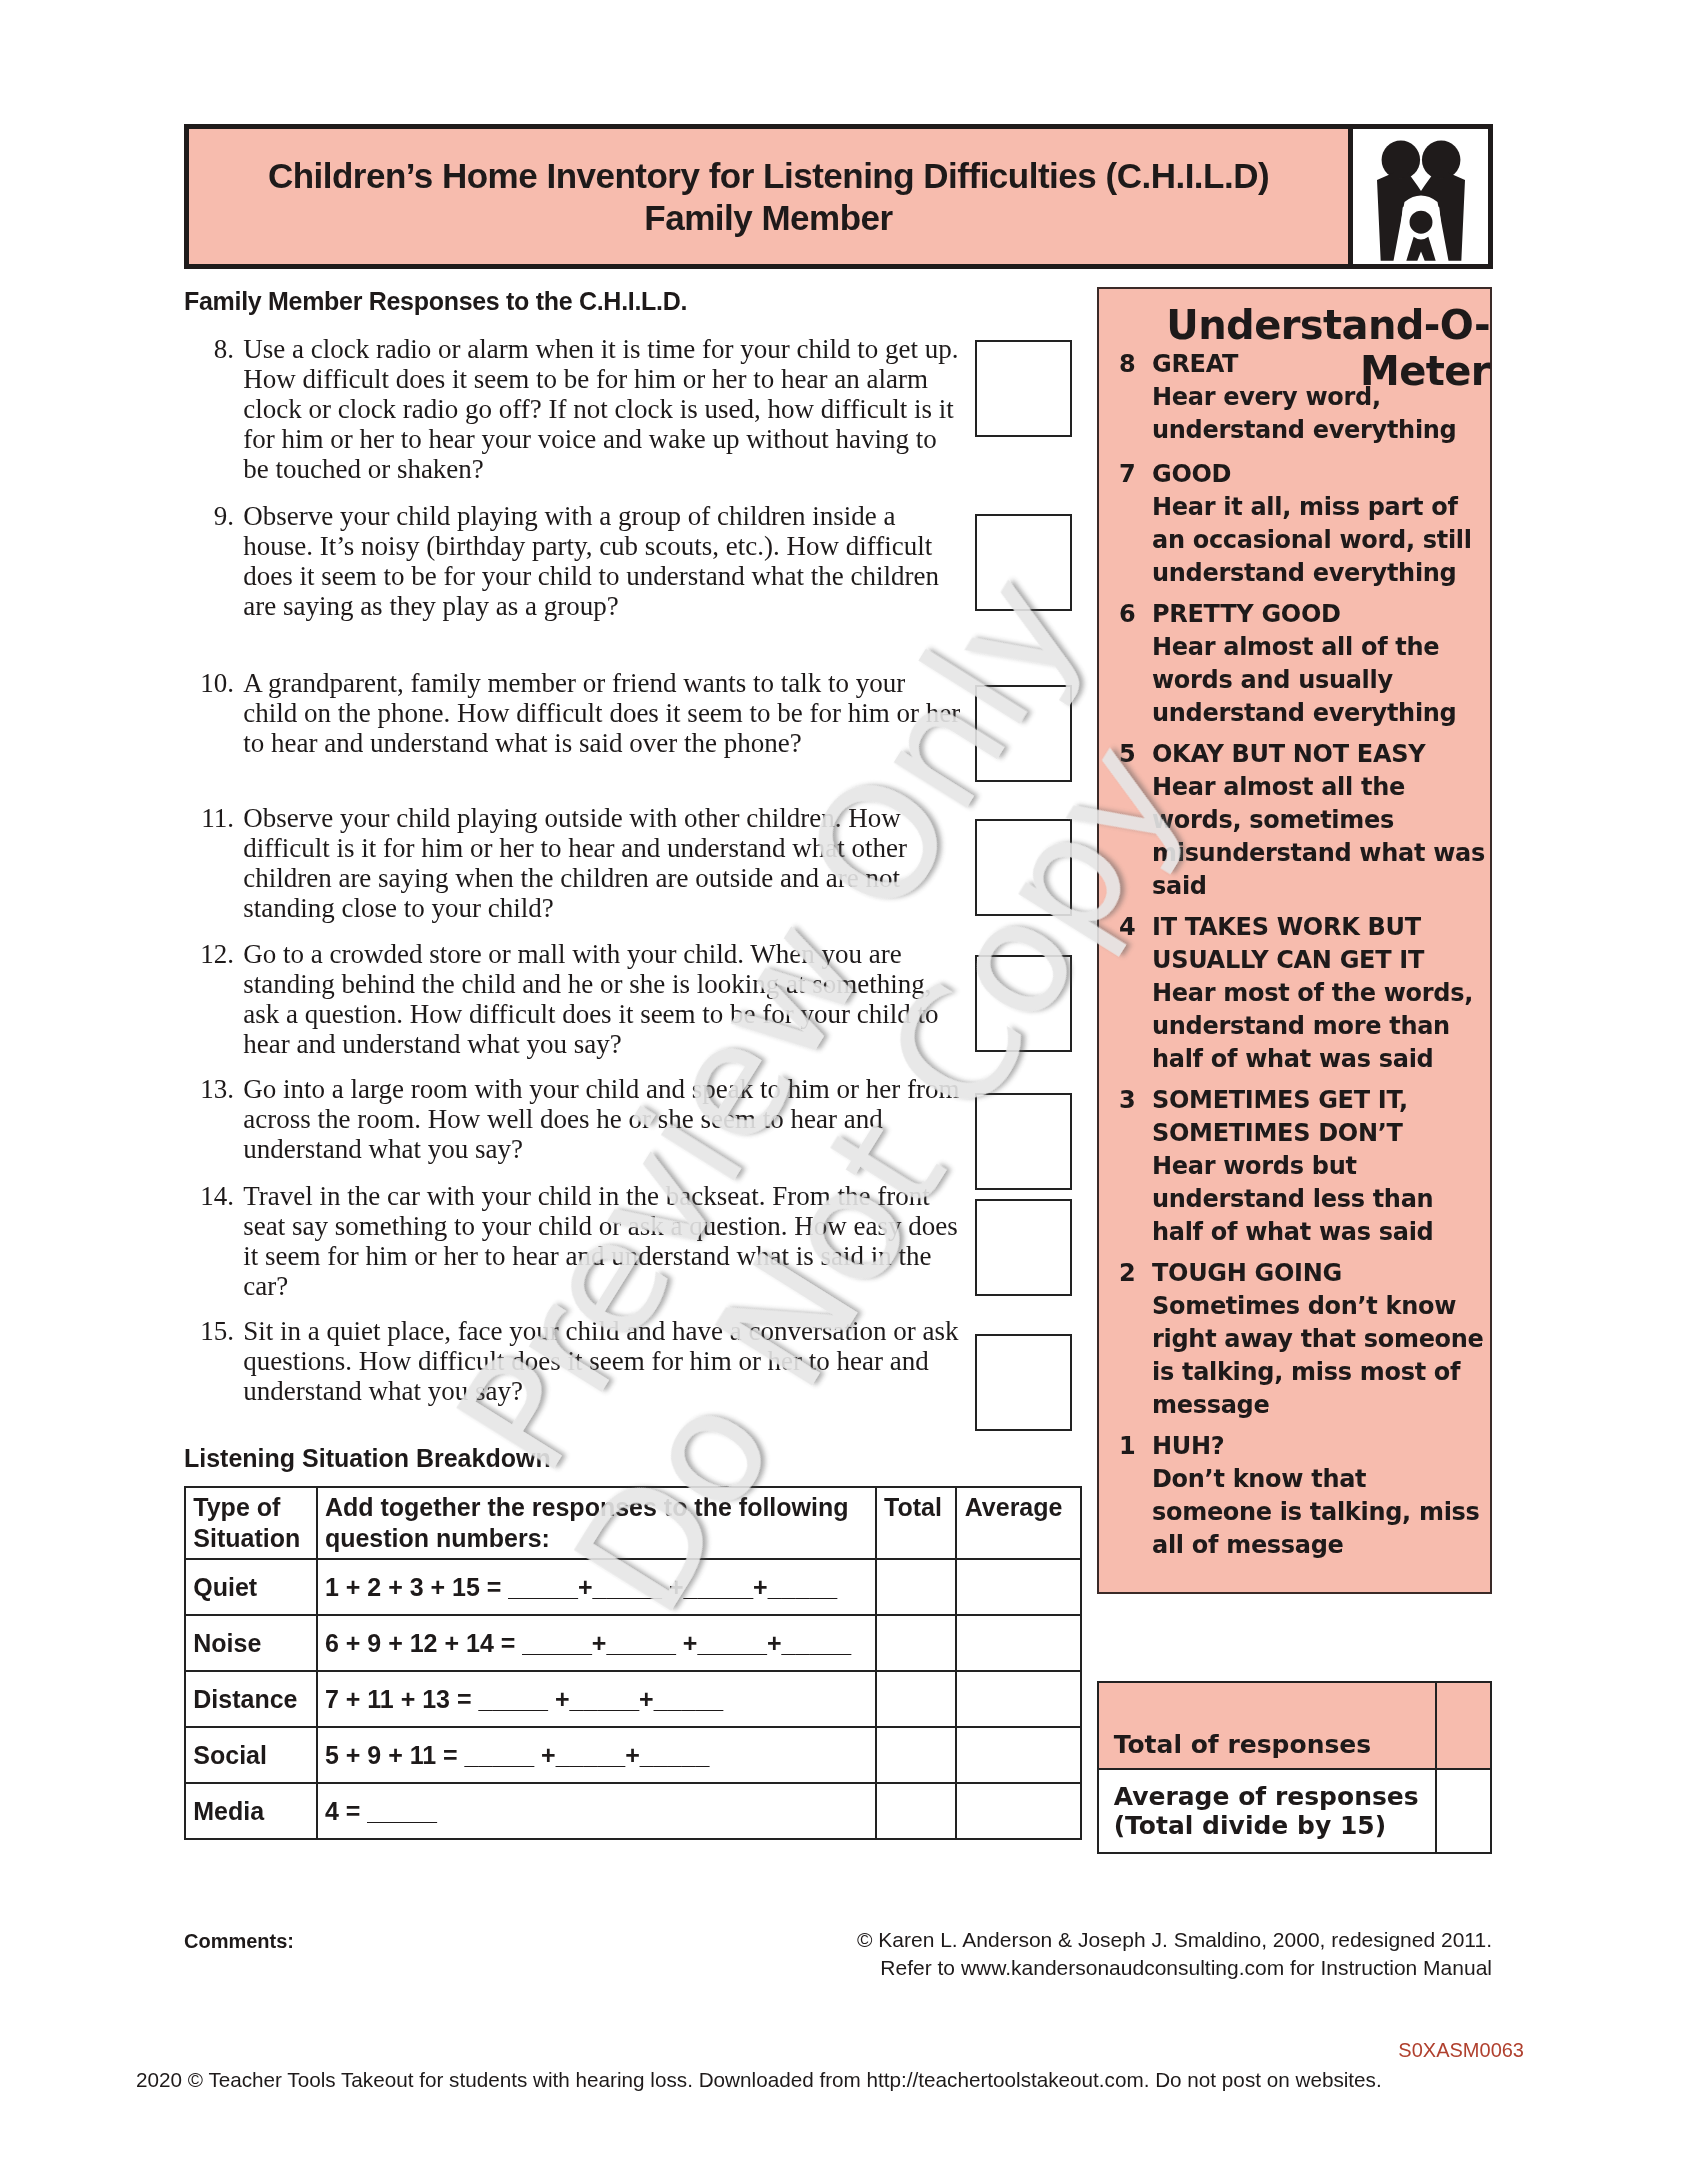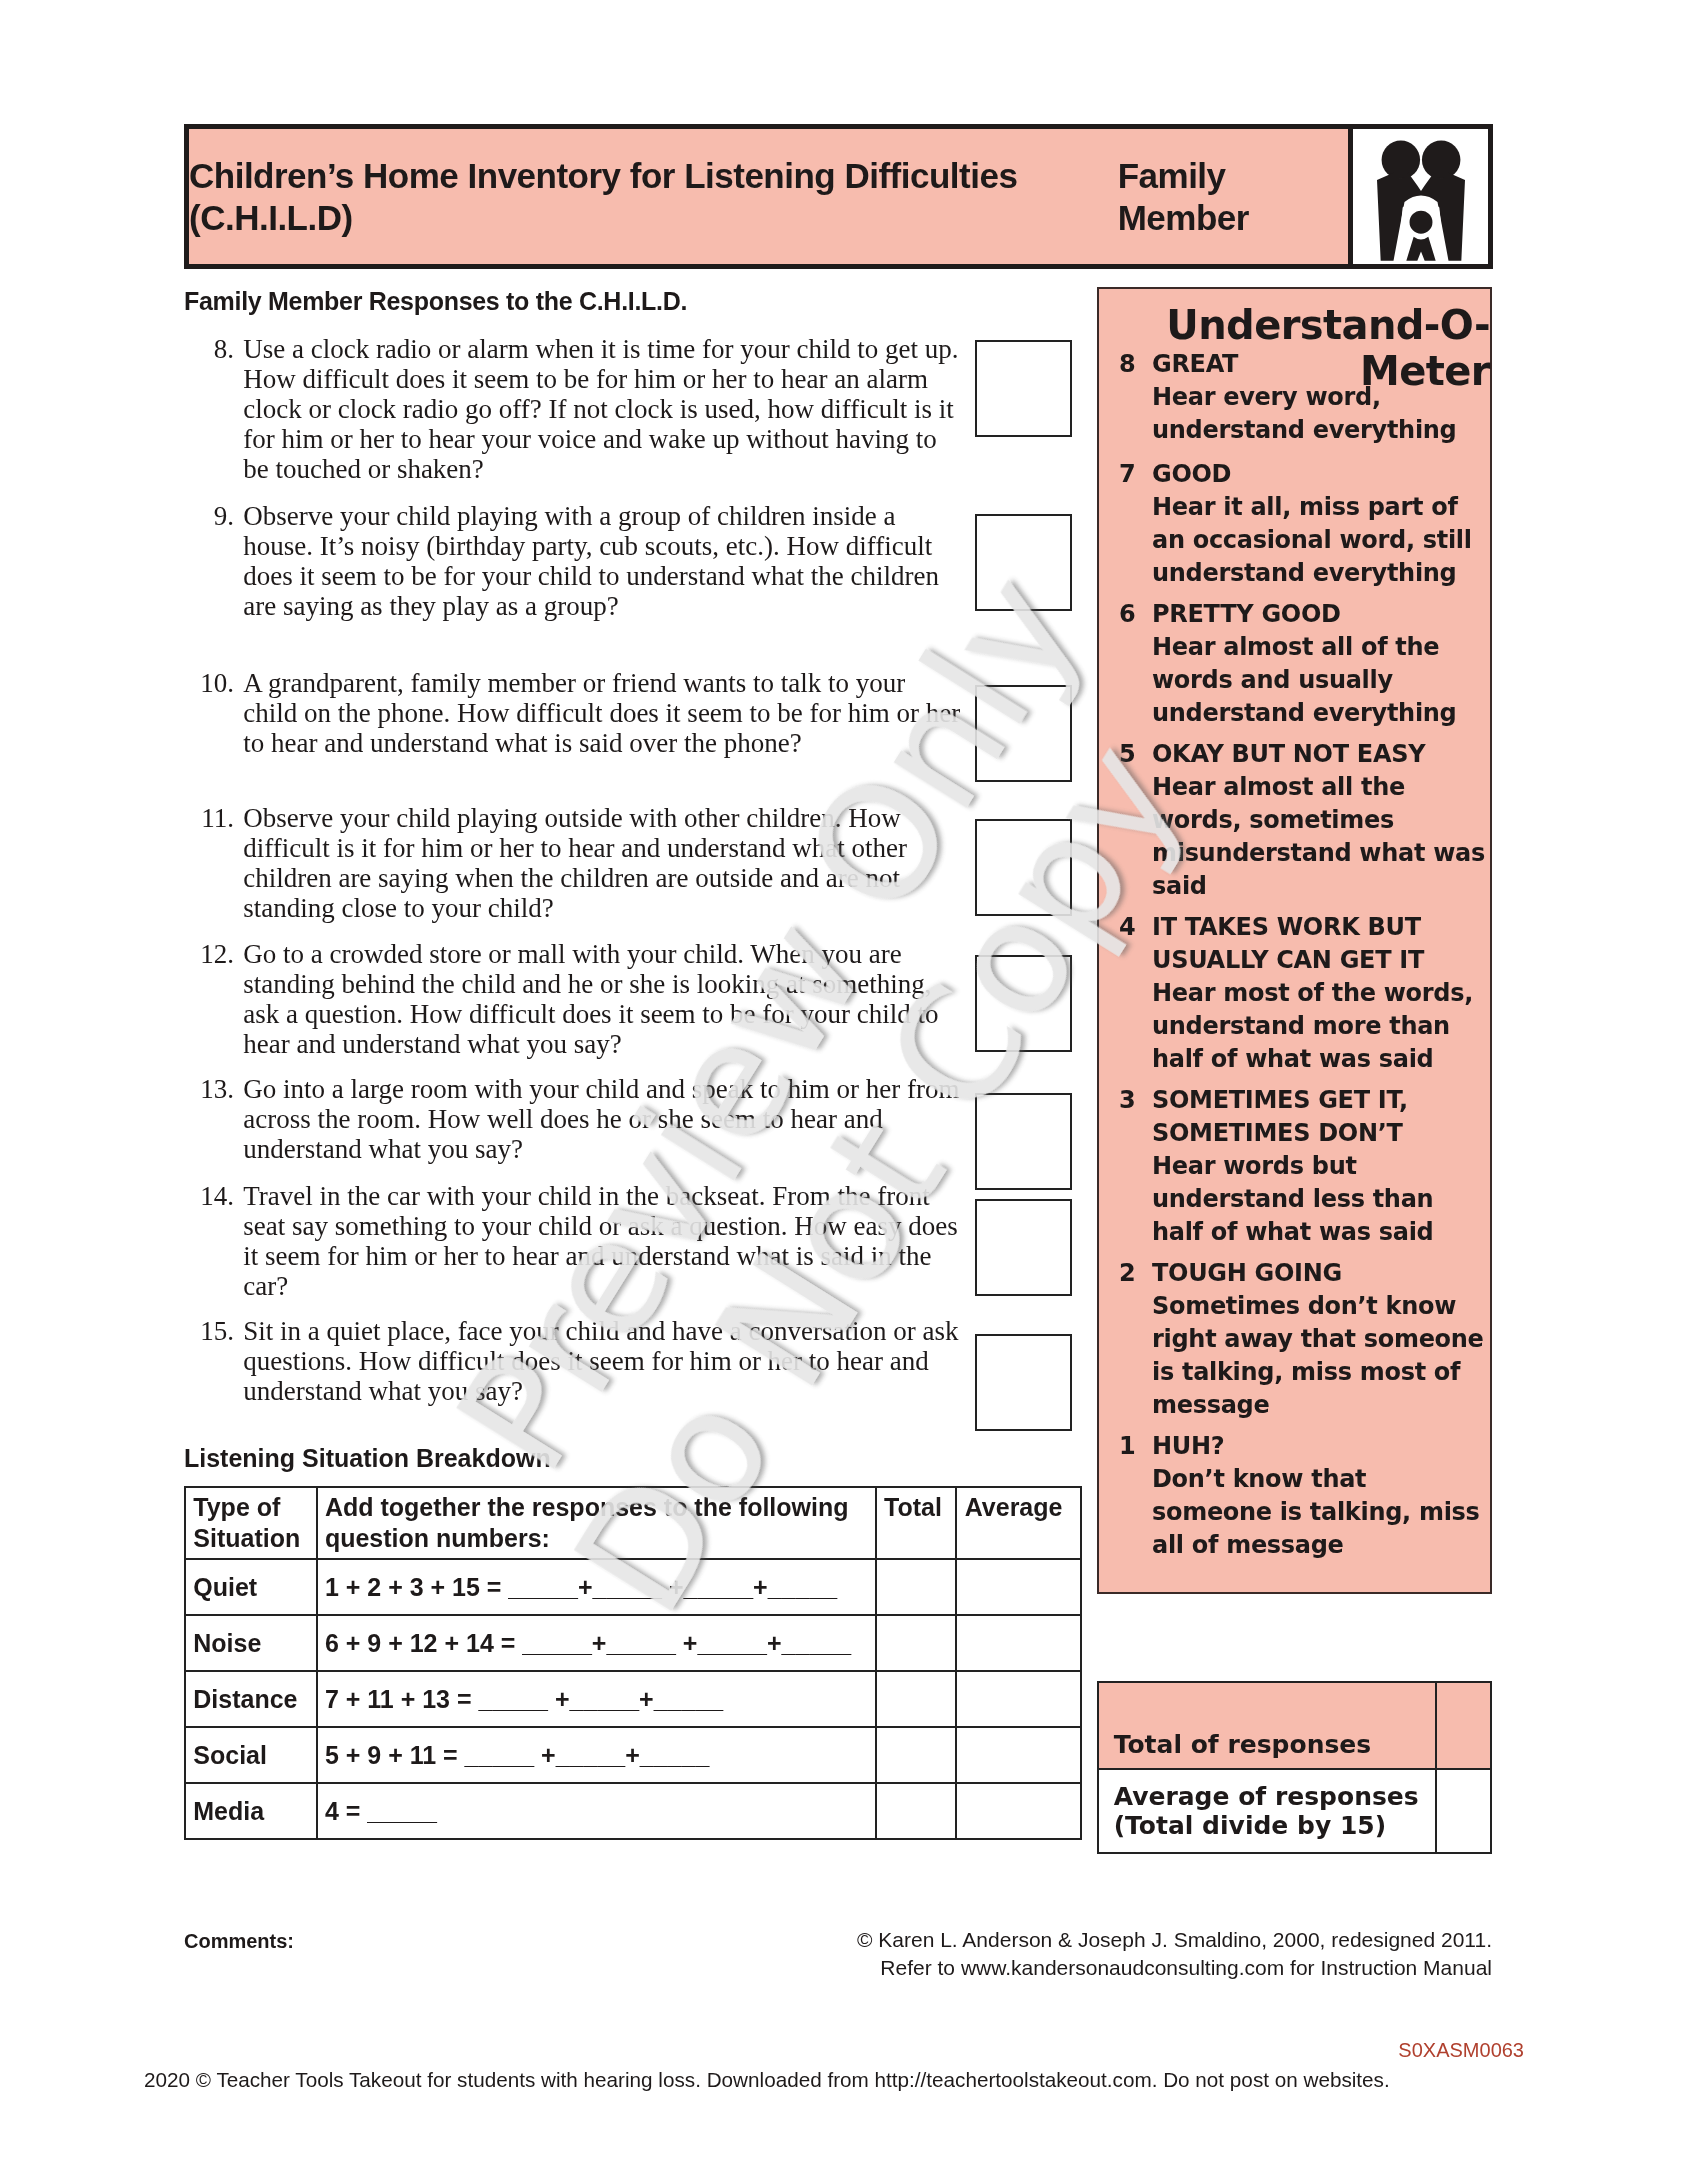--- a/index.html
+++ b/index.html
@@ -7,21 +7,21 @@
     width: 1686px; height: 2182px; background: #ffffff; position: relative; overflow: hidden;
     color: #1e1a1a;
   }
 
   
   #header {
     position: absolute; left: 184px; top: 124px; width: 1309px; height: 145px;
     border: 5.5px solid #1f1b1b; box-sizing: border-box; background: #f7bcae; display: flex;
   }
   #header .titles {
-    flex: 1; display: flex; flex-direction: row; align-items: center; justify-content: center;
+    flex: 1; display: flex; flex-direction: column; align-items: center; justify-content: center;
     font-family: "Liberation Sans", sans-serif; font-weight: bold; font-size: 35px; line-height: 42px;
     letter-spacing: -0.5px;
   }
   #header .logo {
     width: 140px; height: 100%; background: #ffffff; border-left: 5.5px solid #1f1b1b; box-sizing: border-box;
     display: flex; align-items: center; justify-content: center;
   }
 
   
   #section-title {
@@ -87,21 +87,21 @@
   }
   #copyright {
     position: absolute; right: 194px; top: 1926px; text-align: right;
     font-family: "Liberation Sans", sans-serif; font-size: 21px; line-height: 27.5px;
   }
   #doc-code {
     position: absolute; right: 162px; top: 2039px; color: #b0402e;
     font-family: "Liberation Sans", sans-serif; font-size: 20px;
   }
   #footer {
-    position: absolute; left: 144px; top: 2068px; font-family: "Liberation Sans", sans-serif;
+    position: absolute; left: 136px; top: 2068px; font-family: "Liberation Sans", sans-serif;
     font-size: 20.7px; white-space: nowrap;
   }
 
   
   #watermark {
     position: absolute; left: 0; top: 0; width: 1686px; height: 2182px; pointer-events: none;
   }
 </style>
 </head>
 <body>

